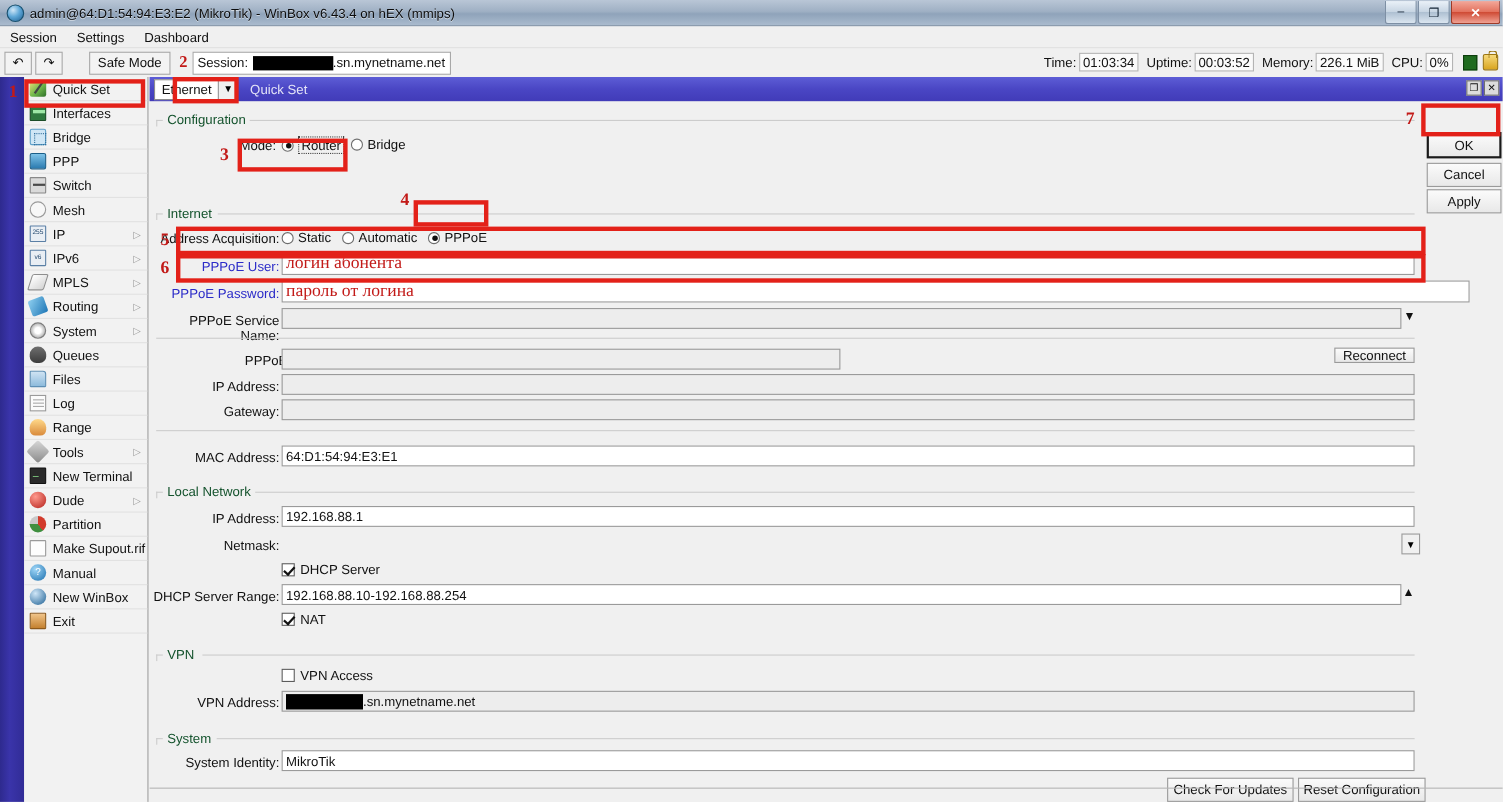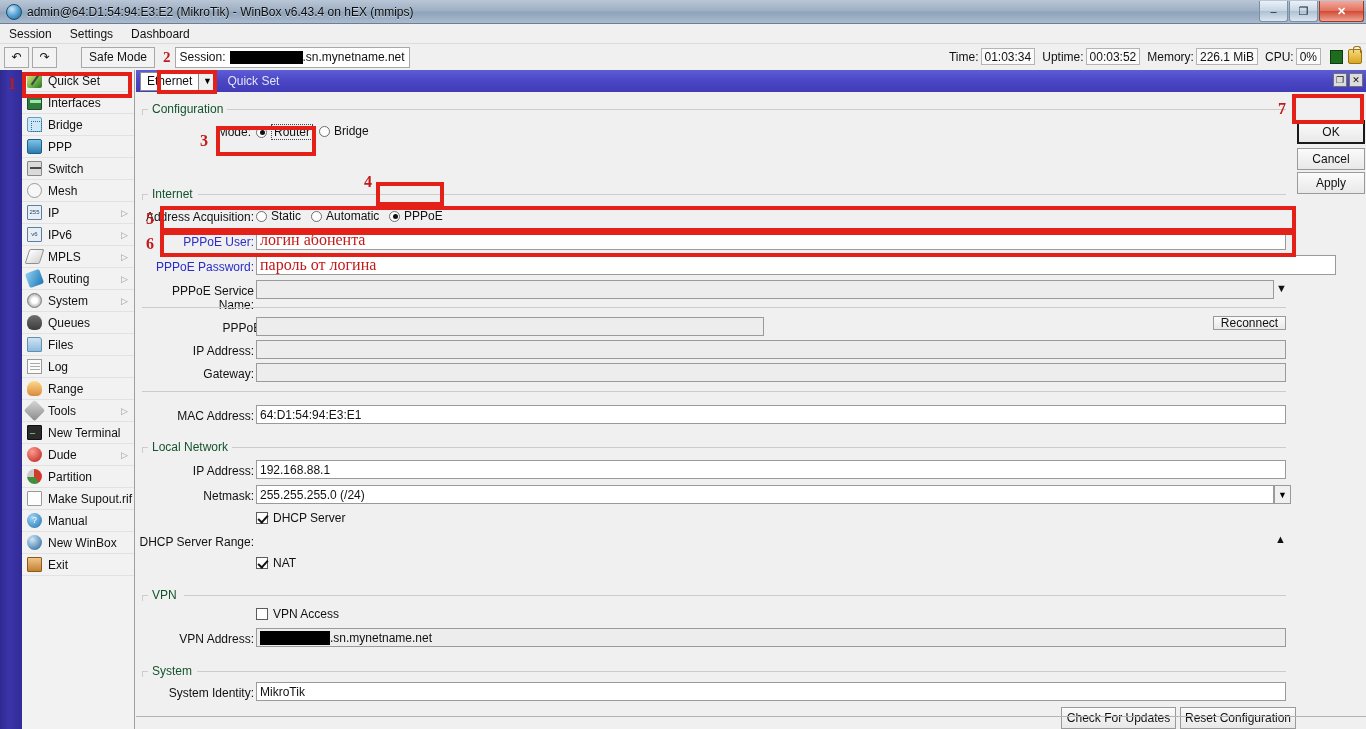--- a/index.html
+++ b/index.html
@@ -488,29 +488,29 @@
 
     <div class="grp-label" style="left:12px; top:348px;">Local Network</div>
     <div class="grp-line" style="left:6px; top:355px; width:8px;"></div>
     <div class="grp-line" style="left:94px; top:355px; width:1056px;"></div>
     <div class="grp-tick" style="left:6px; top:355px;"></div>
 
     <div class="row-label" style="left:0px; top:372px; width:118px;">IP Address:</div>
     <div class="inp" style="left:120px; top:368px; width:1030px;">192.168.88.1</div>
 
     <div class="row-label" style="left:0px; top:397px; width:118px;">Netmask:</div>
-    <div class="inp" style="left:120px; top:393px; width:1018px;">255.255.255.0 (/24)</div>
     <div class="dropbtn" style="left:1138px; top:393px;">▼</div>
 
     <div class="chk on" style="left:120px; top:419px;">
       <span class="cbox"></span>
       <span>DHCP Server</span>
     </div>
 
     <div class="row-label" style="left:0px; top:443px; width:118px;">DHCP Server Range:</div>
+    <div class="inp" style="left:120px; top:439px; width:1018px;">192.168.88.10-192.168.88.254</div>
     <div class="arrow-plain" style="left:1139px; top:441px;">▲</div>
 
     <div class="chk on" style="left:120px; top:464px;">
       <span class="cbox"></span>
       <span>NAT</span>
     </div>
 
     <div class="grp-label" style="left:12px; top:496px;">VPN</div>
     <div class="grp-line" style="left:6px; top:503px; width:8px;"></div>
     <div class="grp-line" style="left:48px; top:503px; width:1102px;"></div>

